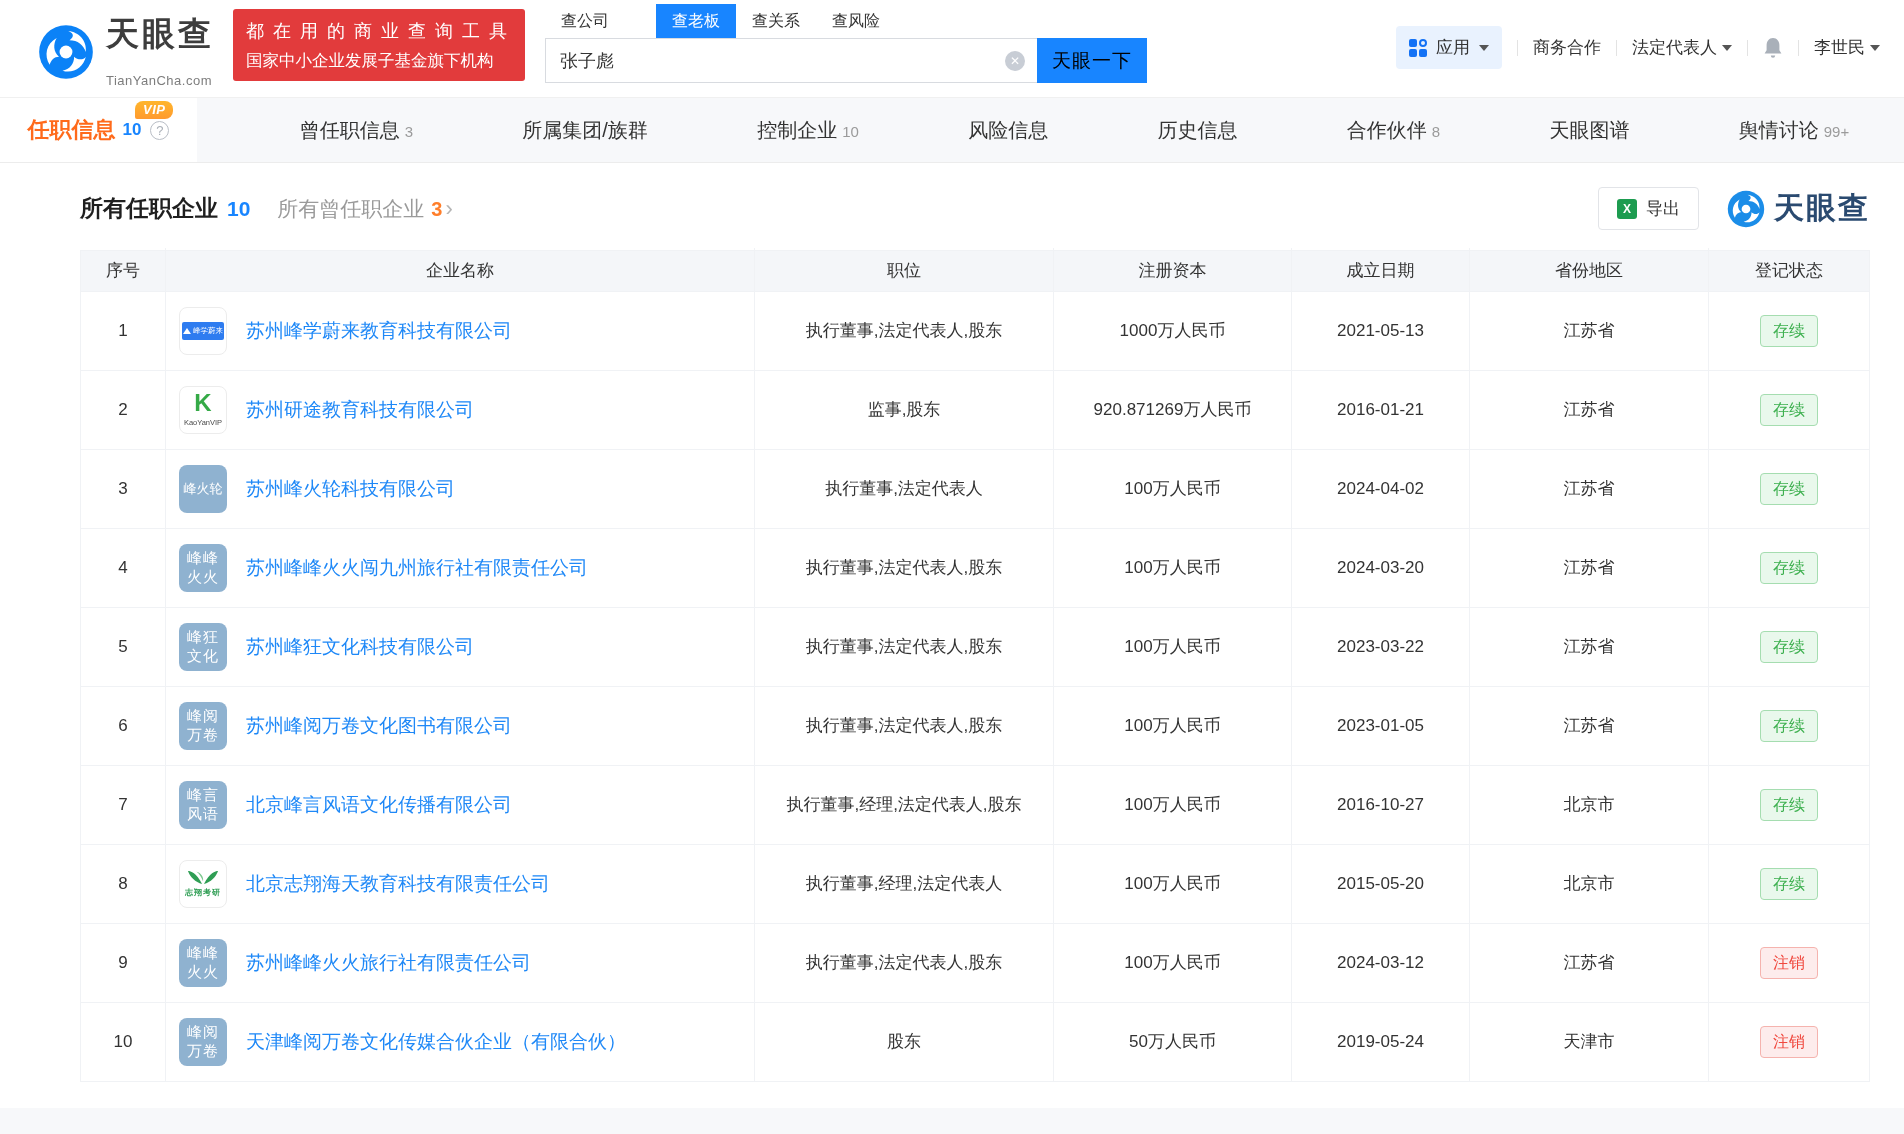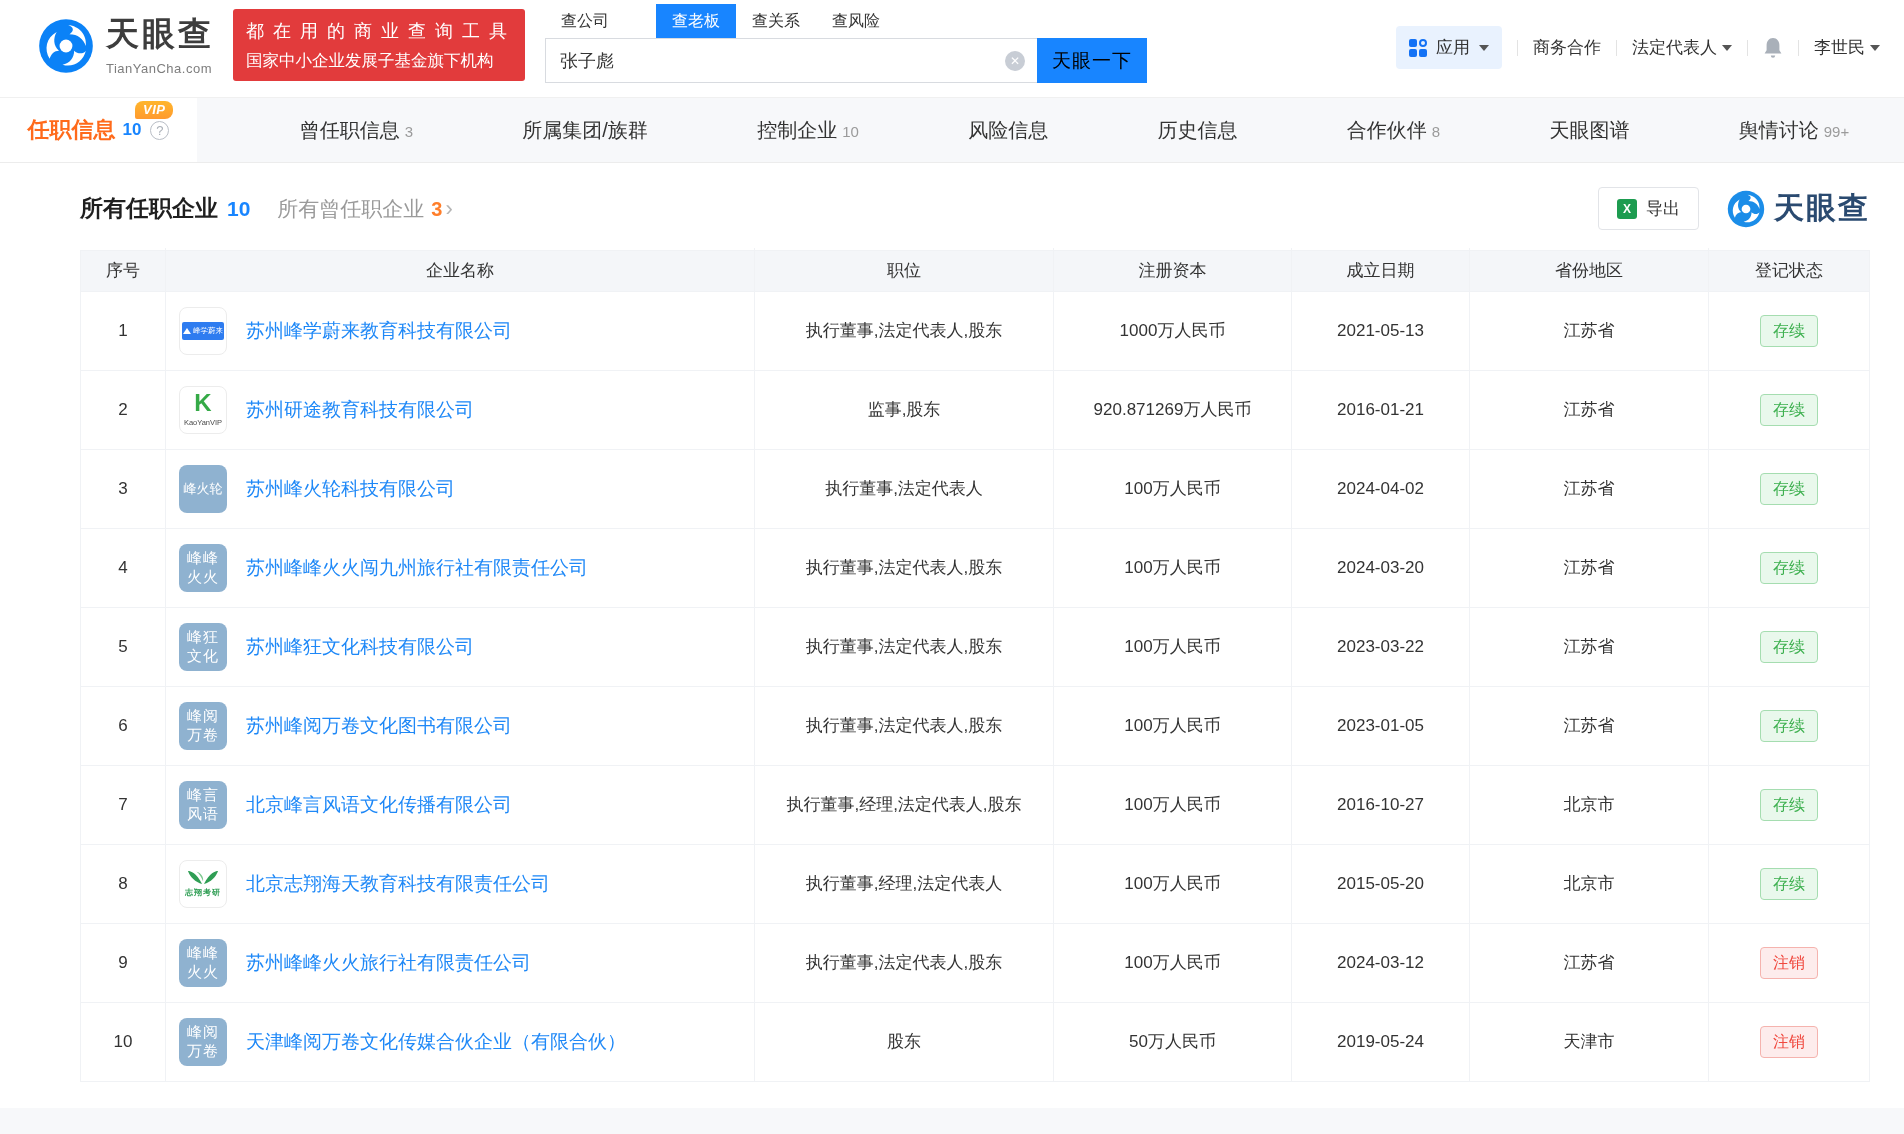--- a/index.html
+++ b/index.html
@@ -5,21 +5,21 @@
   * { margin:0; padding:0; box-sizing:border-box; }
   html,body { width:1904px; height:1134px; }
   body { font-family:"Liberation Sans","DejaVu Sans",sans-serif; background:#fff; color:#333; position:relative; overflow:hidden; }
 
   
   .top-header { position:relative; height:97px; background:#fff; }
   .logo-wrap { position:absolute; left:38px; top:16px; display:flex; align-items:center; gap:12px; }
   .logo-circle { width:56px; height:56px; }
   .logo-texts { display:flex; flex-direction:column; }
   .logo-cn { font-size:33px; font-weight:bold; color:#3d3d3d; letter-spacing:3px; line-height:1.1; }
-  .logo-domain { font-size:13px; color:#7d7d7d; letter-spacing:.5px; margin-top:9px; }
+  .logo-domain { font-size:13px; color:#7d7d7d; letter-spacing:.5px; margin-top:21px; }
 
   .banner { position:absolute; left:233px; top:9px; width:292px; height:72px; background:#e23b3c; color:#fff; border-radius:3px; display:flex; flex-direction:column; justify-content:center; padding:0 13px; }
   .banner-l1 { font-size:18px; letter-spacing:2px; white-space:nowrap; }
   .banner-l2 { font-size:16.5px; margin-top:7px; white-space:nowrap; }
 
   .search-area { position:absolute; left:545px; top:4px; }
   .search-tabs { display:flex; }
   .search-tab { height:34px; line-height:34px; padding:0 16px; font-size:16px; color:#333; cursor:pointer; }
   .search-tab.active { background:#1885ff; color:#fff;margin-left:31px; }
   .search-box { display:flex; }

